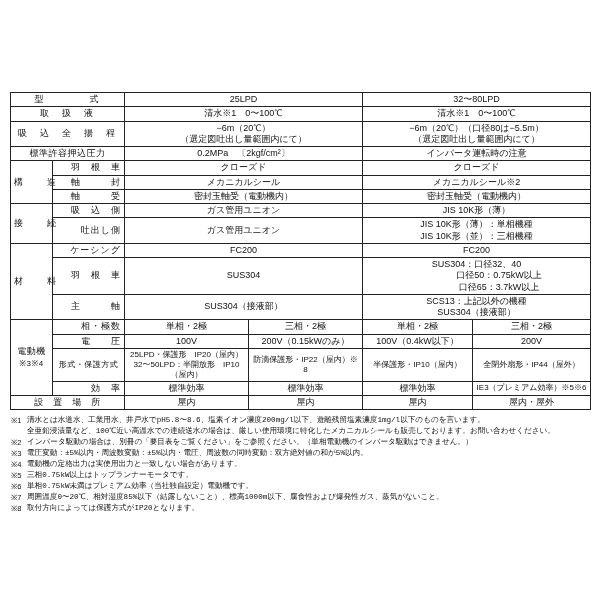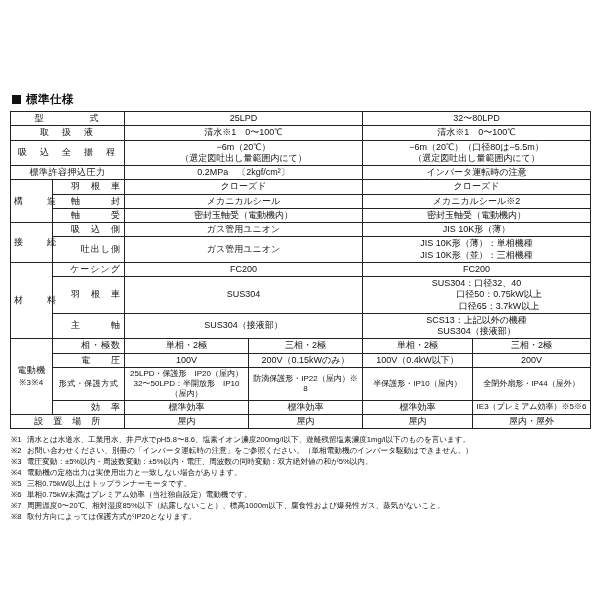--- a/index.html
+++ b/index.html
@@ -97,38 +97,35 @@
     display: flex;
     gap: 2px;
   }
   .note-mark {
     width: 14px;
     flex: 0 0 14px;
     text-align: left;
   }
   .note-body {
     flex: 1 1 auto;
+    font-family: Liberation Mono, monospace;
   }
   .note-indent {
     padding-left: 16px;
   }
   .two-line {
     display: block;
   }
 </style>
 </head>
 <body>
 
 <div class="page">
   <div class="sheet">
 
-    <div class="title-row">
-      <span class="title-mark"></span>
-      <span class="title-text">標準仕様</span>
-    </div>
 
     <table class="spec">
       <colgroup>
         <col style="width:42px">
         <col style="width:72px">
         <col style="width:124px">
         <col style="width:114px">
         <col style="width:110px">
         <col style="width:118px">
       </colgroup>
@@ -253,23 +250,26 @@
         </tr>
 
       </tbody>
     </table>
 
     <div class="notes">
       <div class="note-line">
         <span class="note-mark">※1</span>
         <span class="note-body">清水とは水道水、工業用水、井戸水でpH5.8〜8.6、塩素イオン濃度200mg/l以下、遊離残留塩素濃度1mg/l以下のものを言います。</span>
       </div>
+      <div class="note-line note-indent">
+        <span class="note-body">全亜鉛浸漬量など、100℃近い高温水での連続送水の場合は、厳しい使用環境に特化したメカニカルシールも販売しております。お問い合わせください。</span>
+      </div>
       <div class="note-line">
         <span class="note-mark">※2</span>
-        <span class="note-body">お問い合わせください、別冊の「インバータ運転時の注意」をご参照ください。（単相電動機のインバータ駆動はできません。）</span>
+        <span class="note-body">インバータ駆動の場合は、別冊の「要目表をご覧ください」をご参照ください。（単相電動機のインバータ駆動はできません。）</span>
       </div>
       <div class="note-line">
         <span class="note-mark">※3</span>
         <span class="note-body">電圧変動：±5%以内・周波数変動：±5%以内・電圧、周波数の同時変動：双方絶対値の和が5%以内。</span>
       </div>
       <div class="note-line">
         <span class="note-mark">※4</span>
         <span class="note-body">電動機の定格出力は実使用出力と一致しない場合があります。</span>
       </div>
       <div class="note-line">

